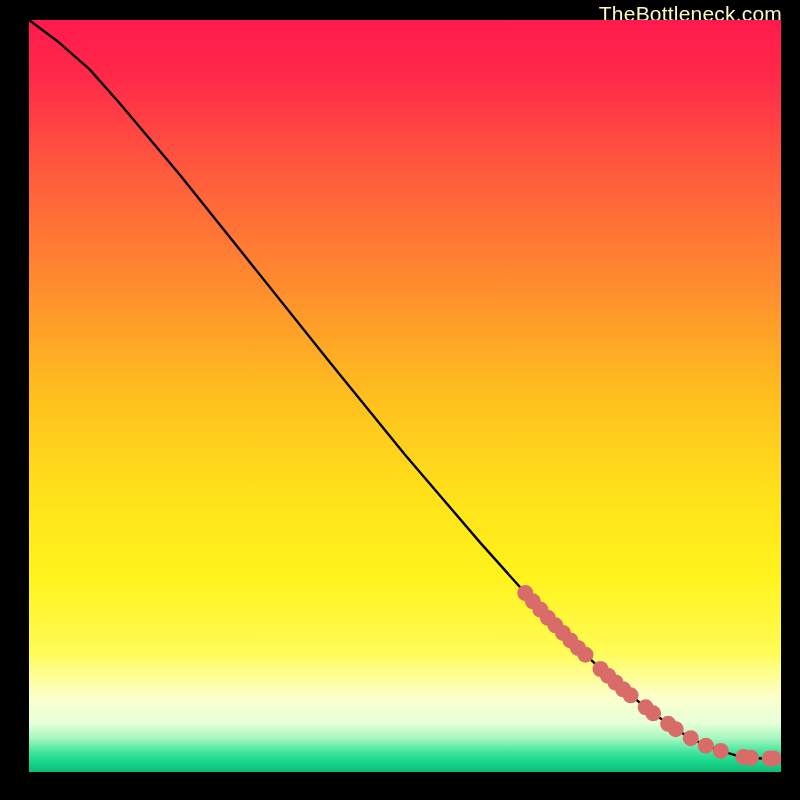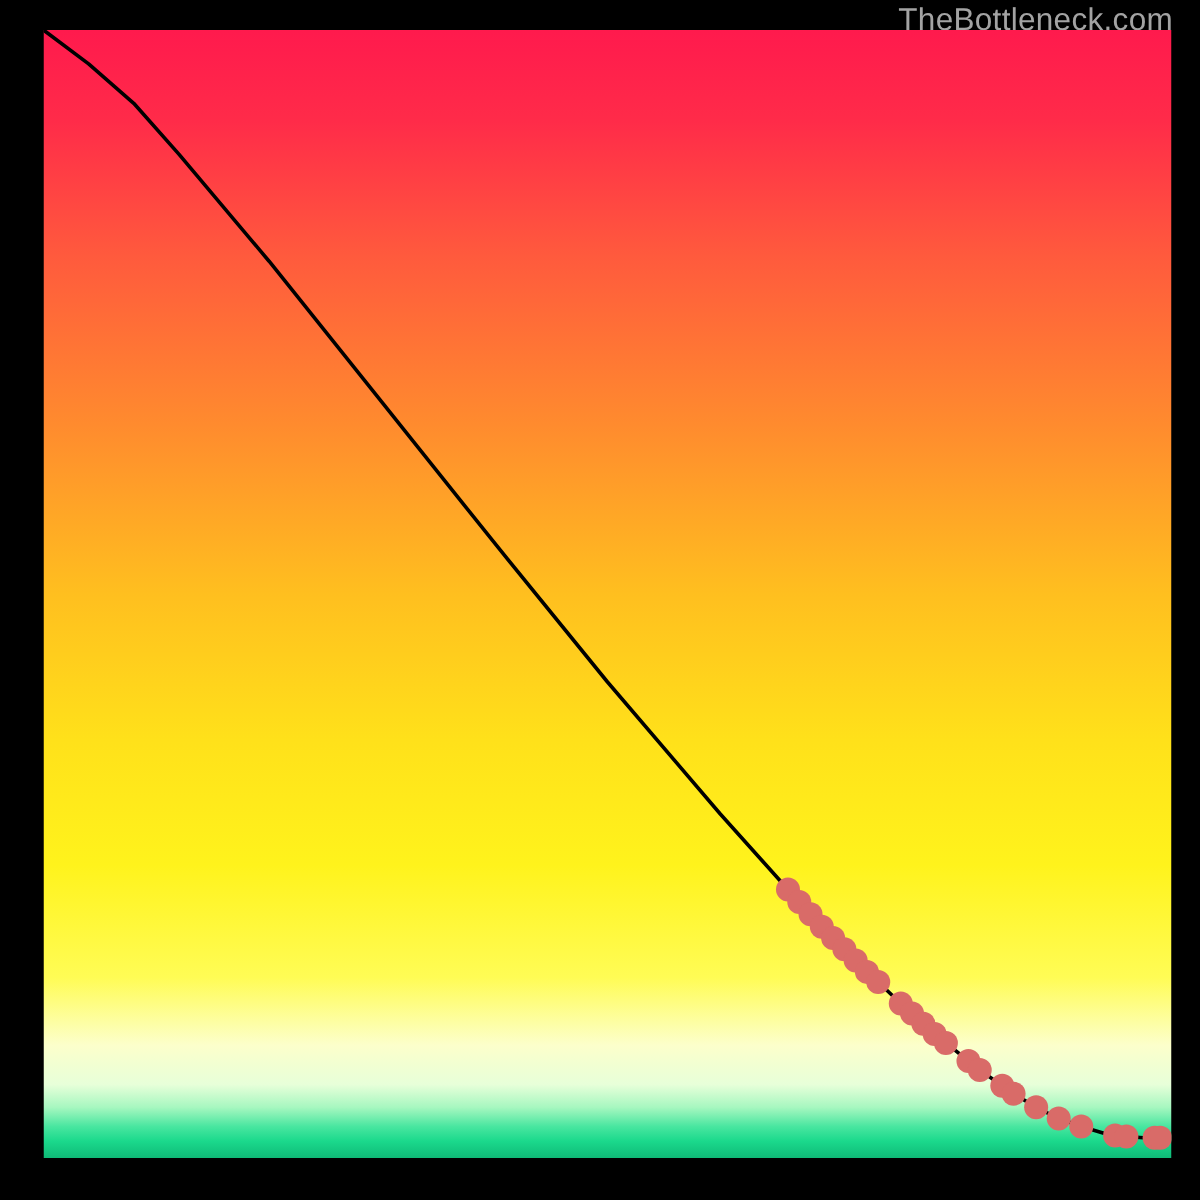--- a/index.html
+++ b/index.html
@@ -30,21 +30,21 @@
     left: 0;
     top: 0;
     width: 752px;
     height: 752px;
     display: block;
   }
   .watermark {
     position: absolute;
     top: 2px;
     right: 18px;
-    color: #a3a3a3;
+    color: #fef9c3;
     font-size: 21px;
     letter-spacing: 0.2px;
   }
 </style>
 </head>
 <body>
 
 <div class="frame">
 
   <div class="watermark">TheBottleneck.com</div>

